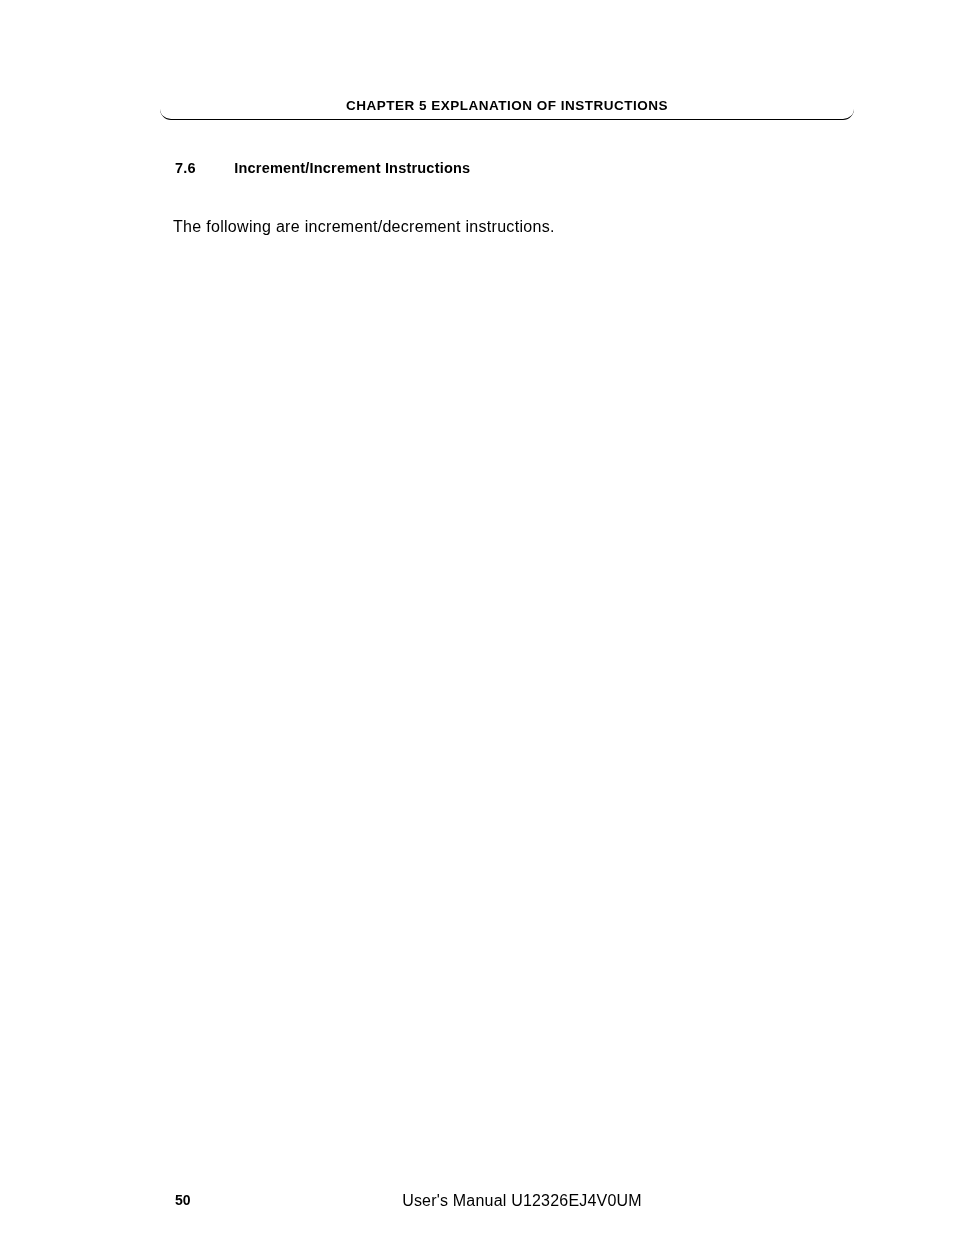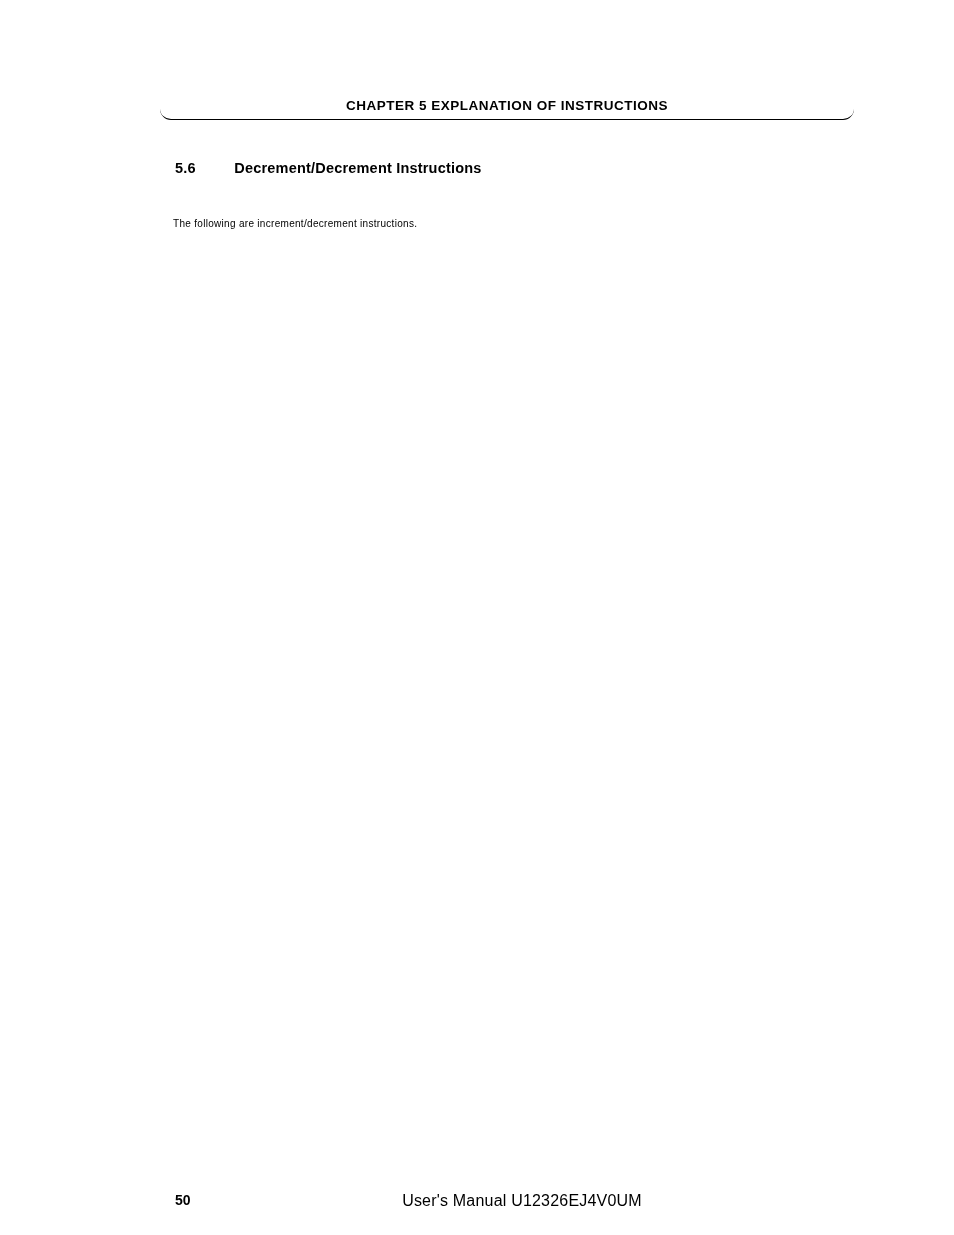--- a/index.html
+++ b/index.html
@@ -30,21 +30,21 @@
       border-bottom: 1.5px solid #000000;
       margin-bottom: 40px;
     }
     .section-title {
       font-weight: bold;
       font-size: 14.5px;
       letter-spacing: 0.2px;
       margin-bottom: 42px;
     }
     .intro-text {
-      font-size: 10px;
+      font-size: 16px;
       margin-left: 28px;
       margin-bottom: 34px;
       letter-spacing: 0.3px;
     }
     .instruction-list {
       margin-left: 44px;
       font-size: 14px;
       line-height: 1.55;
       letter-spacing: 0.3px;
     }
@@ -73,21 +73,21 @@
   </style>
 </head>
 <body>
 
 <div class="page">
   <div class="header">
     <span>CHAPTER 5  EXPLANATION OF INSTRUCTIONS</span>
   </div>
 
   <div class="section-title">
-    <span>5.6</span>&nbsp;&nbsp;<span>Decrement/Decrement Instructions</span>
+    <span>7.6</span>&nbsp;&nbsp;<span>Increment/Increment Instructions</span>
   </div>
 
   <div class="intro-text">The following are increment/decrement instructions.</div>
 
 
   <div class="footer">
     <span class="page-number">50</span>
     <span class="footer-text">User's Manual  U12326EJ4V0UM</span>
   </div>
 </div>

